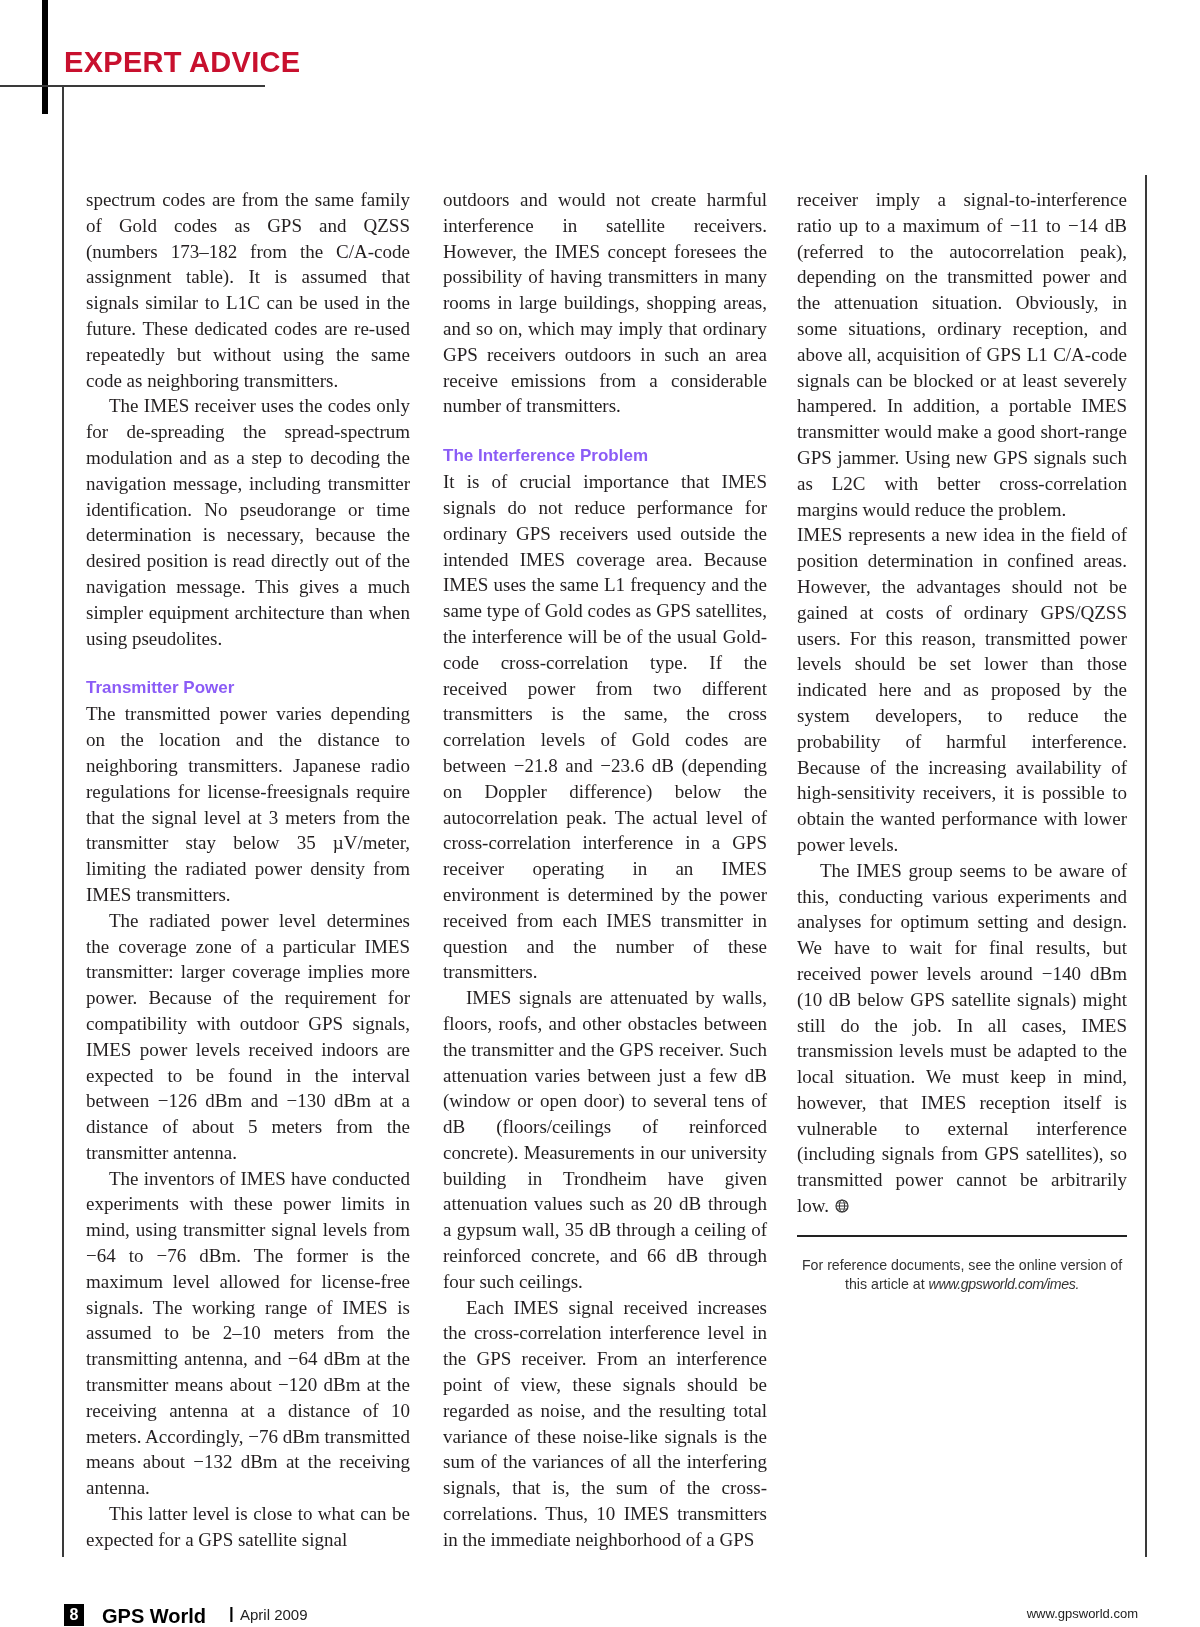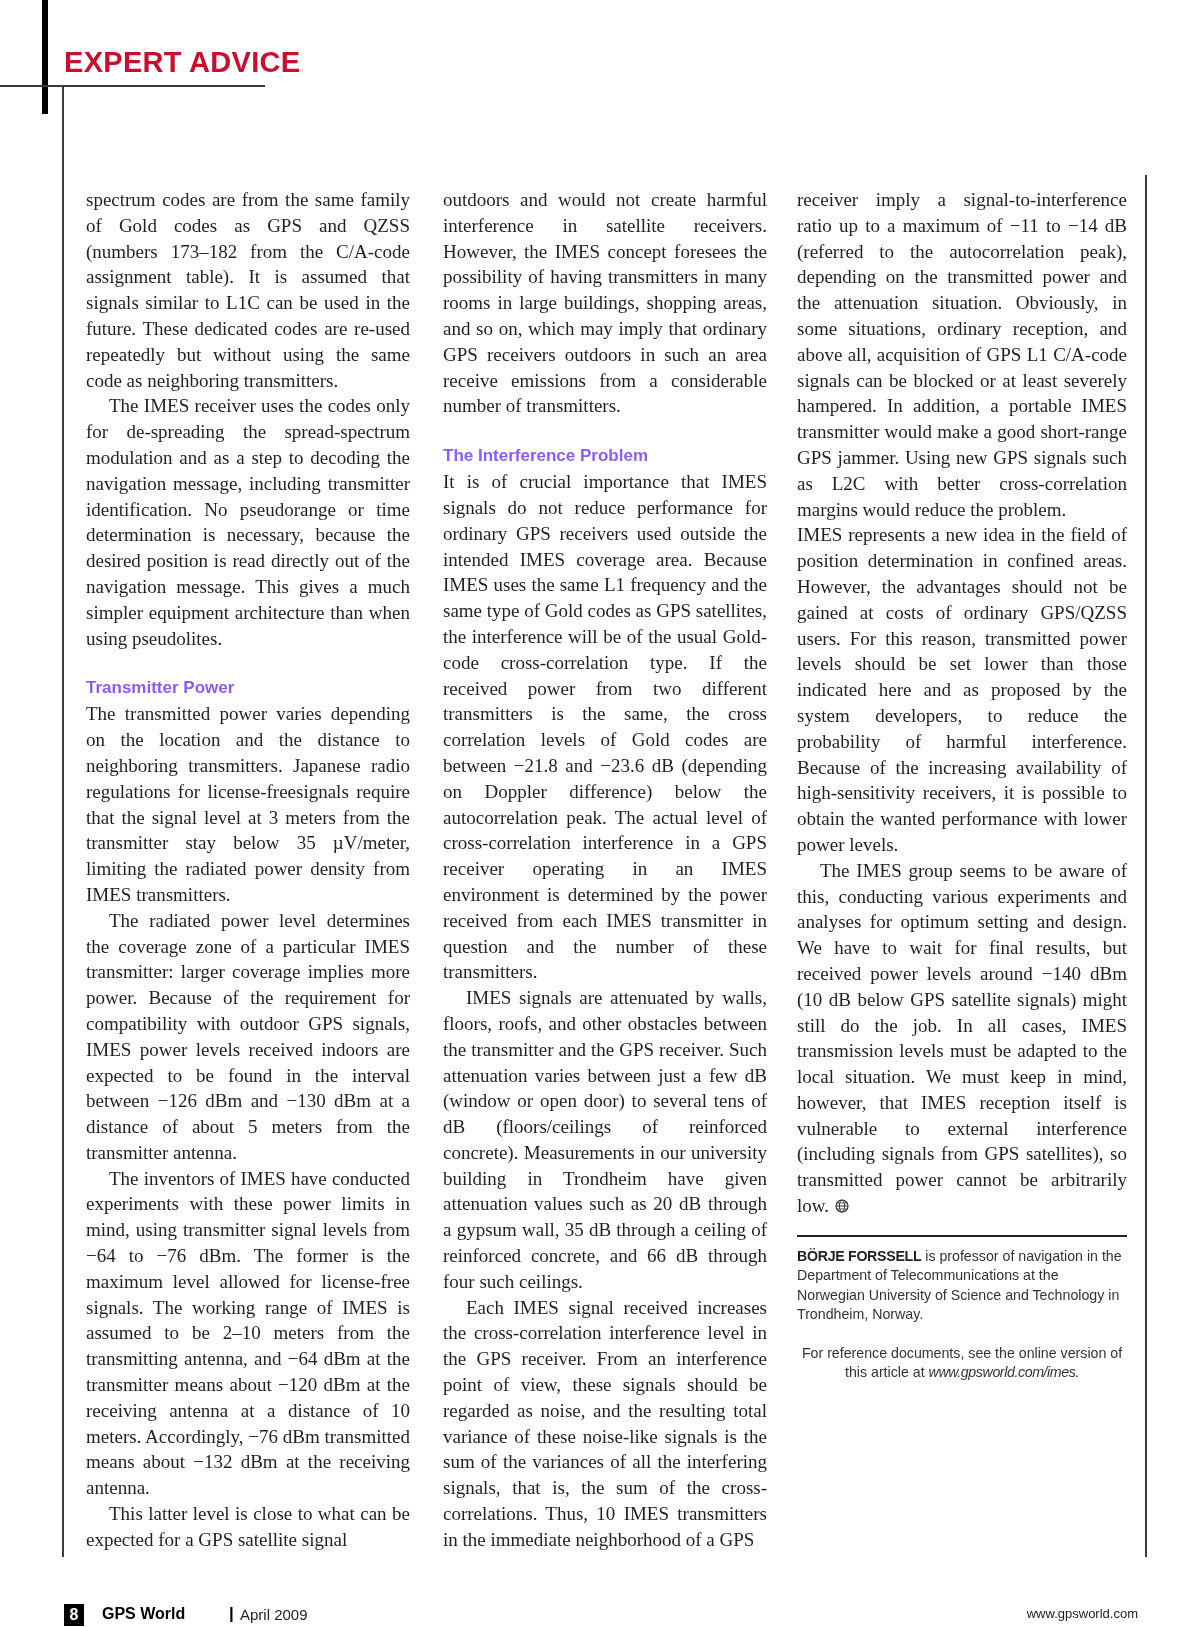--- a/index.html
+++ b/index.html
@@ -18,21 +18,21 @@
   .col h2 { font-family: "Liberation Sans", sans-serif; font-weight: bold; font-size: 17px; line-height: 26px; margin: 24px 0 0 0; color: #8b5cf6; }
   .endmark { display: inline-block; width: 14px; height: 14px; margin-left: 6px; vertical-align: -1px; }
   .bio-rule { height: 2px; background: #222; margin: 16px 0 10px 0; }
   .bio { font-family: "Liberation Sans", sans-serif; font-size: 14.2px; line-height: 19.5px; text-align: left; color: #333; }
   .bio .bio-name { font-weight: bold; font-stretch: condensed; letter-spacing: -0.3px; color: #222; }
   .bio p { text-indent: 0; margin: 0; }
   .bio .ref { margin-top: 19px; text-align: center; }
   .bio .ref-url { font-style: italic; letter-spacing: -0.4px; }
   .footer { position: absolute; top: 1604px; left: 64px; right: 62px; height: 22px; font-family: "Liberation Sans", sans-serif; }
   .page-num { position: absolute; left: 0; top: 0; width: 20px; height: 22px; background: #000; color: #fff; font-weight: bold; font-size: 16px; line-height: 22px; text-align: center; }
-  .pub { position: absolute; left: 38px; top: 1px; font-weight: bold; font-size: 16px; color: #000; }
+  .pub { position: absolute; left: 38px; top: 1px; font-weight: bold; font-size: 20px; color: #000; }
   .sep { position: absolute; left: 165px; top: 0; font-size: 17px; font-weight: bold; color: #000; }
   .date { position: absolute; left: 176px; top: 2px; font-size: 15px; color: #222; }
   .site { position: absolute; right: 0; top: 2px; font-size: 13px; color: #222; }
 </style>
 </head>
 <body>
 
 <div class="vbar-thick"></div>
 <div class="hline-top"></div>
 <div class="vline-left"></div>
@@ -63,21 +63,20 @@
   <p class="noindent">IMES represents a new idea in the field of position determination in confined areas. However, the advantages should not be gained at costs of ordinary GPS/QZSS users. For this reason, transmitted power levels should be set lower than those indicated here and as proposed by the system developers, to reduce the probability of harmful interference. Because of the increasing availability of high-sensitivity receivers, it is possible to obtain the wanted performance with lower power levels.</p>
   <p><span>The IMES group seems to be aware of this, conducting various experiments and analyses for optimum setting and design. We have to wait for final results, but received power levels around −140 dBm (10 dB below GPS satellite signals) might still do the job. In all cases, IMES transmission levels must be adapted to the local situation. We must keep in mind, however, that IMES reception itself is vulnerable to external interference (including signals from GPS satellites), so transmitted power cannot be arbitrarily low.</span><svg class="endmark" viewBox="0 0 14 14">
         <circle cx="7" cy="7" r="6" fill="none" stroke="#333" stroke-width="1.2"></circle>
         <ellipse cx="7" cy="7" rx="2.6" ry="6" fill="none" stroke="#333" stroke-width="1"></ellipse>
         <line x1="1" y1="7" x2="13" y2="7" stroke="#333" stroke-width="1"></line>
         <line x1="2" y1="4" x2="12" y2="4" stroke="#333" stroke-width="0.8"></line>
         <line x1="2" y1="10" x2="12" y2="10" stroke="#333" stroke-width="0.8"></line>
       </svg></p>
   <div class="bio-rule"></div>
   <div class="bio">
-    <p><span class="bio-name">BÖRJE FORSSELL</span><span> is professor of navigation in the Department of Telecommunications at the Norwegian University of Science and Technology in Trondheim, Norway.</span></p>
     <p class="ref"><span>For reference documents, see the online version of this article at </span><span class="ref-url">www.gpsworld.com/imes.</span></p>
   </div>
 </div>
 
 <div class="footer">
   <div class="page-num">8</div>
   <div class="pub">GPS World</div>
   <div class="sep">|</div>
   <div class="date">April 2009</div>
   <div class="site">www.gpsworld.com</div>

